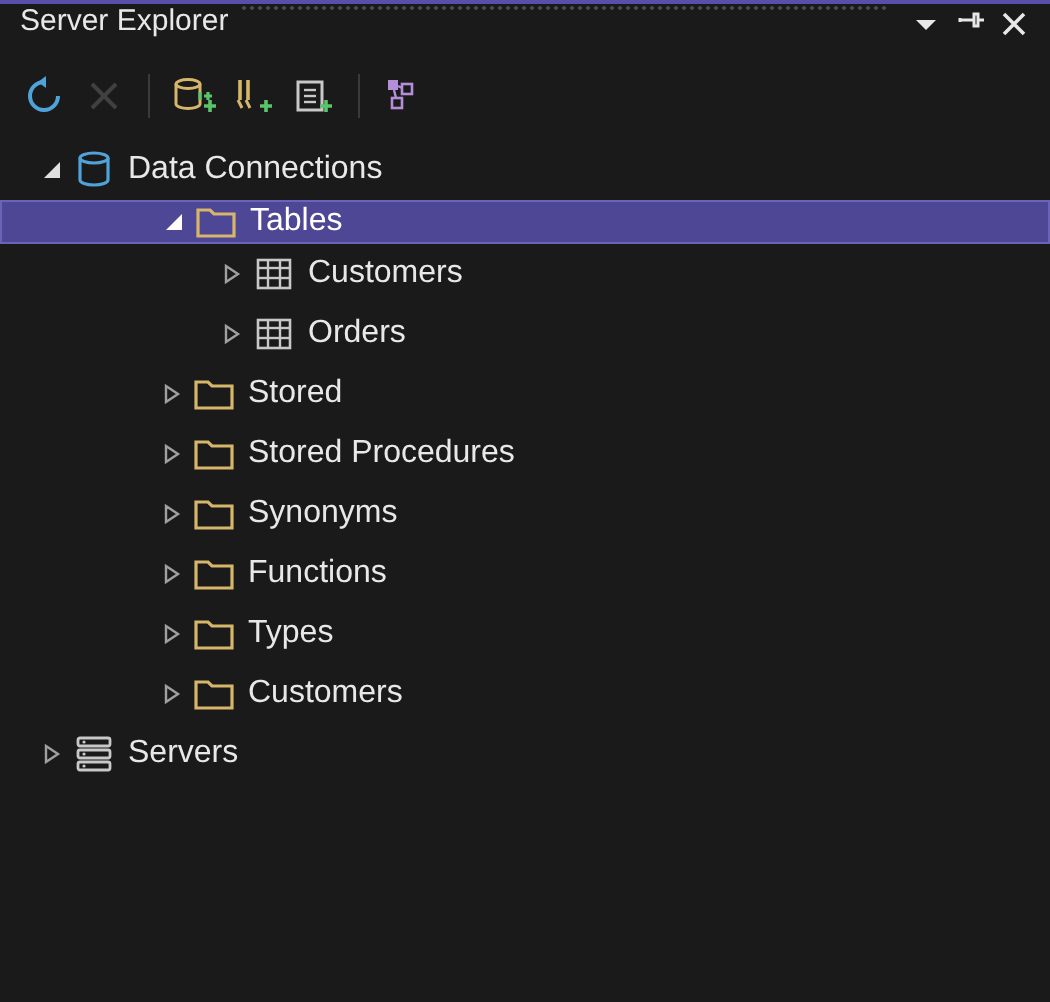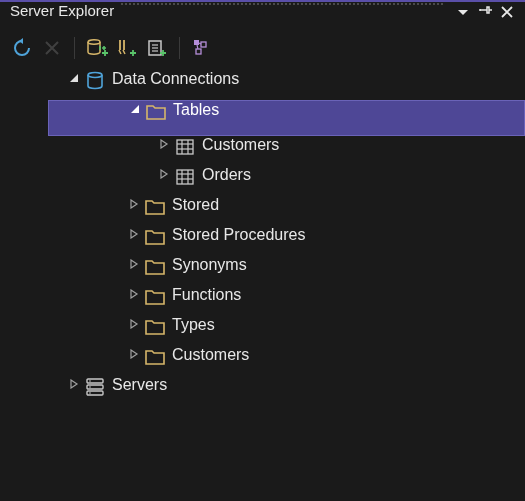--- a/index.html
+++ b/index.html
@@ -69,29 +69,29 @@
     justify-content: center;
     border: none;
     background: transparent;
     padding: 0;
   }
   .tree {
     padding: 4px 0;
   }
   .row {
     display: flex;
+    align-items: center;
     height: 30px;
     white-space: nowrap;
     overflow: hidden;
-    margin-left: 48px;
   }
   .row.selected {
     background: #4e4796;
     border: 1px solid #6a63b8;
-    height: 36px;
+    height: 22px;
   }
   .indent { display:inline-block; height:1px; }
   .arrow {
     width: 16px;
     height: 16px;
     display: flex;
     align-items: center;
     justify-content: center;
     margin-right: 2px;
     flex-shrink: 0;

